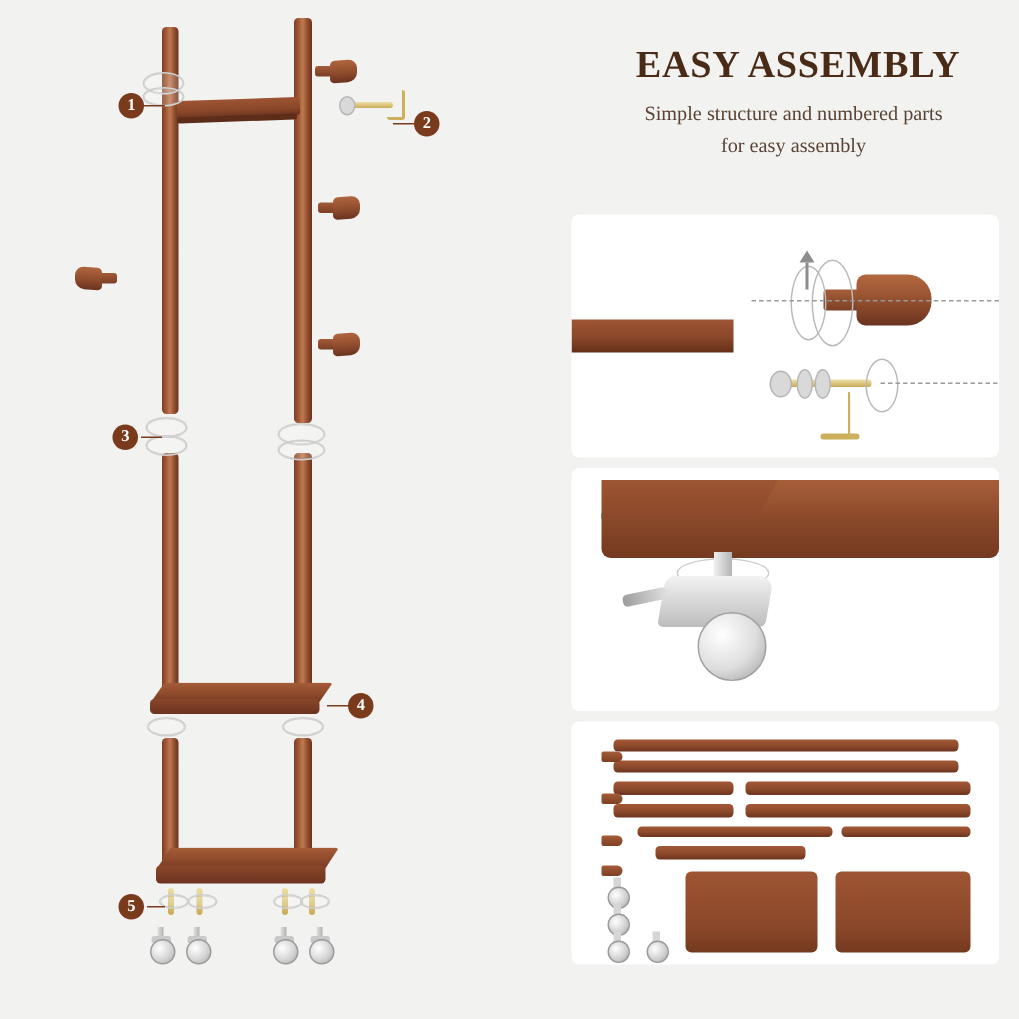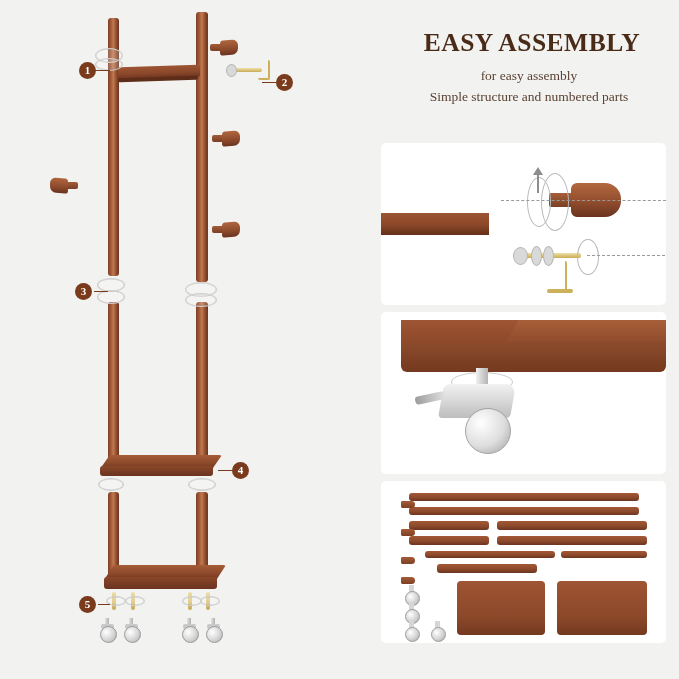--- a/index.html
+++ b/index.html
@@ -390,22 +390,22 @@
   </div>
 
   <style>
     .badge { left: 79px; top: 62px; }
   </style>
 
   <div class="right-panel">
 
     <div class="headline">EASY ASSEMBLY</div>
     <div class="subline">
+      <div>Simple structure and numbered parts</div>
       <div>for easy assembly</div>
-      <div>Simple structure and numbered parts</div>
     </div>
 
     <div class="card card1">
       <div class="c1-rail"></div>
       <div class="c1-post"></div>
 
       <div class="c1-peg-stem"></div>
       <div class="c1-peg-head"></div>
 
       <div class="ellipse" style="left:146px; top:34px; width:22px; height:48px;"></div>

